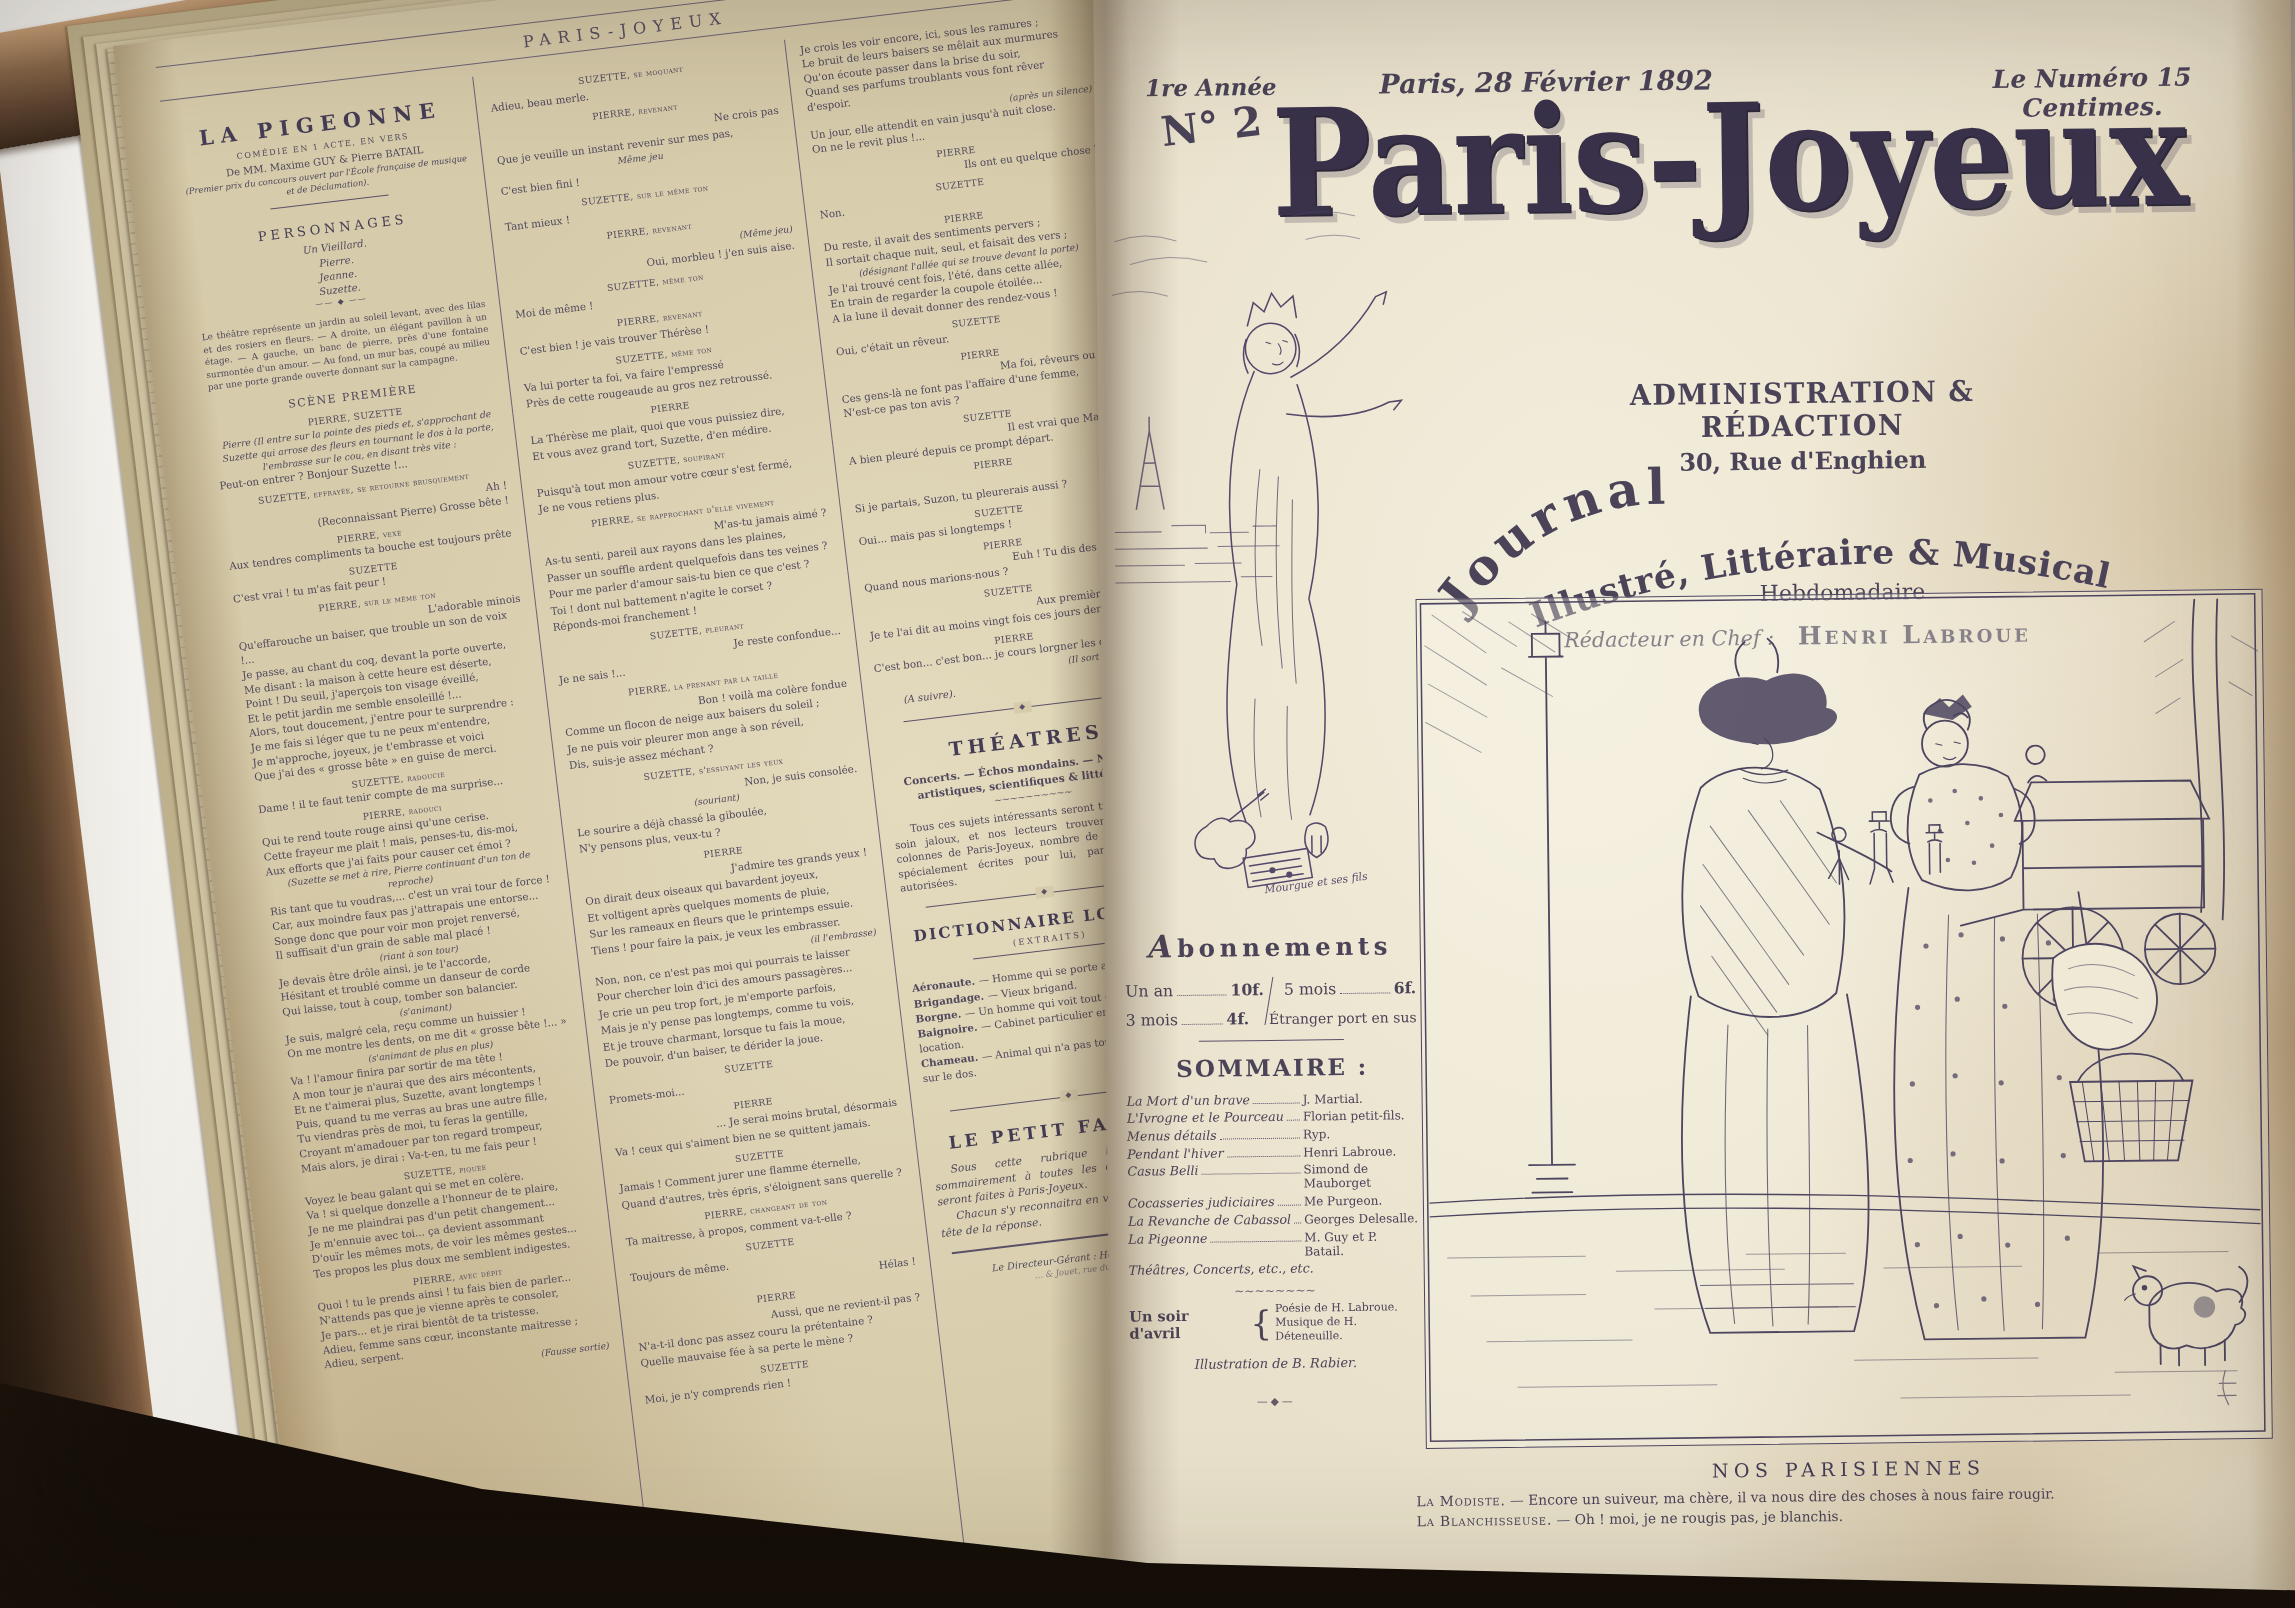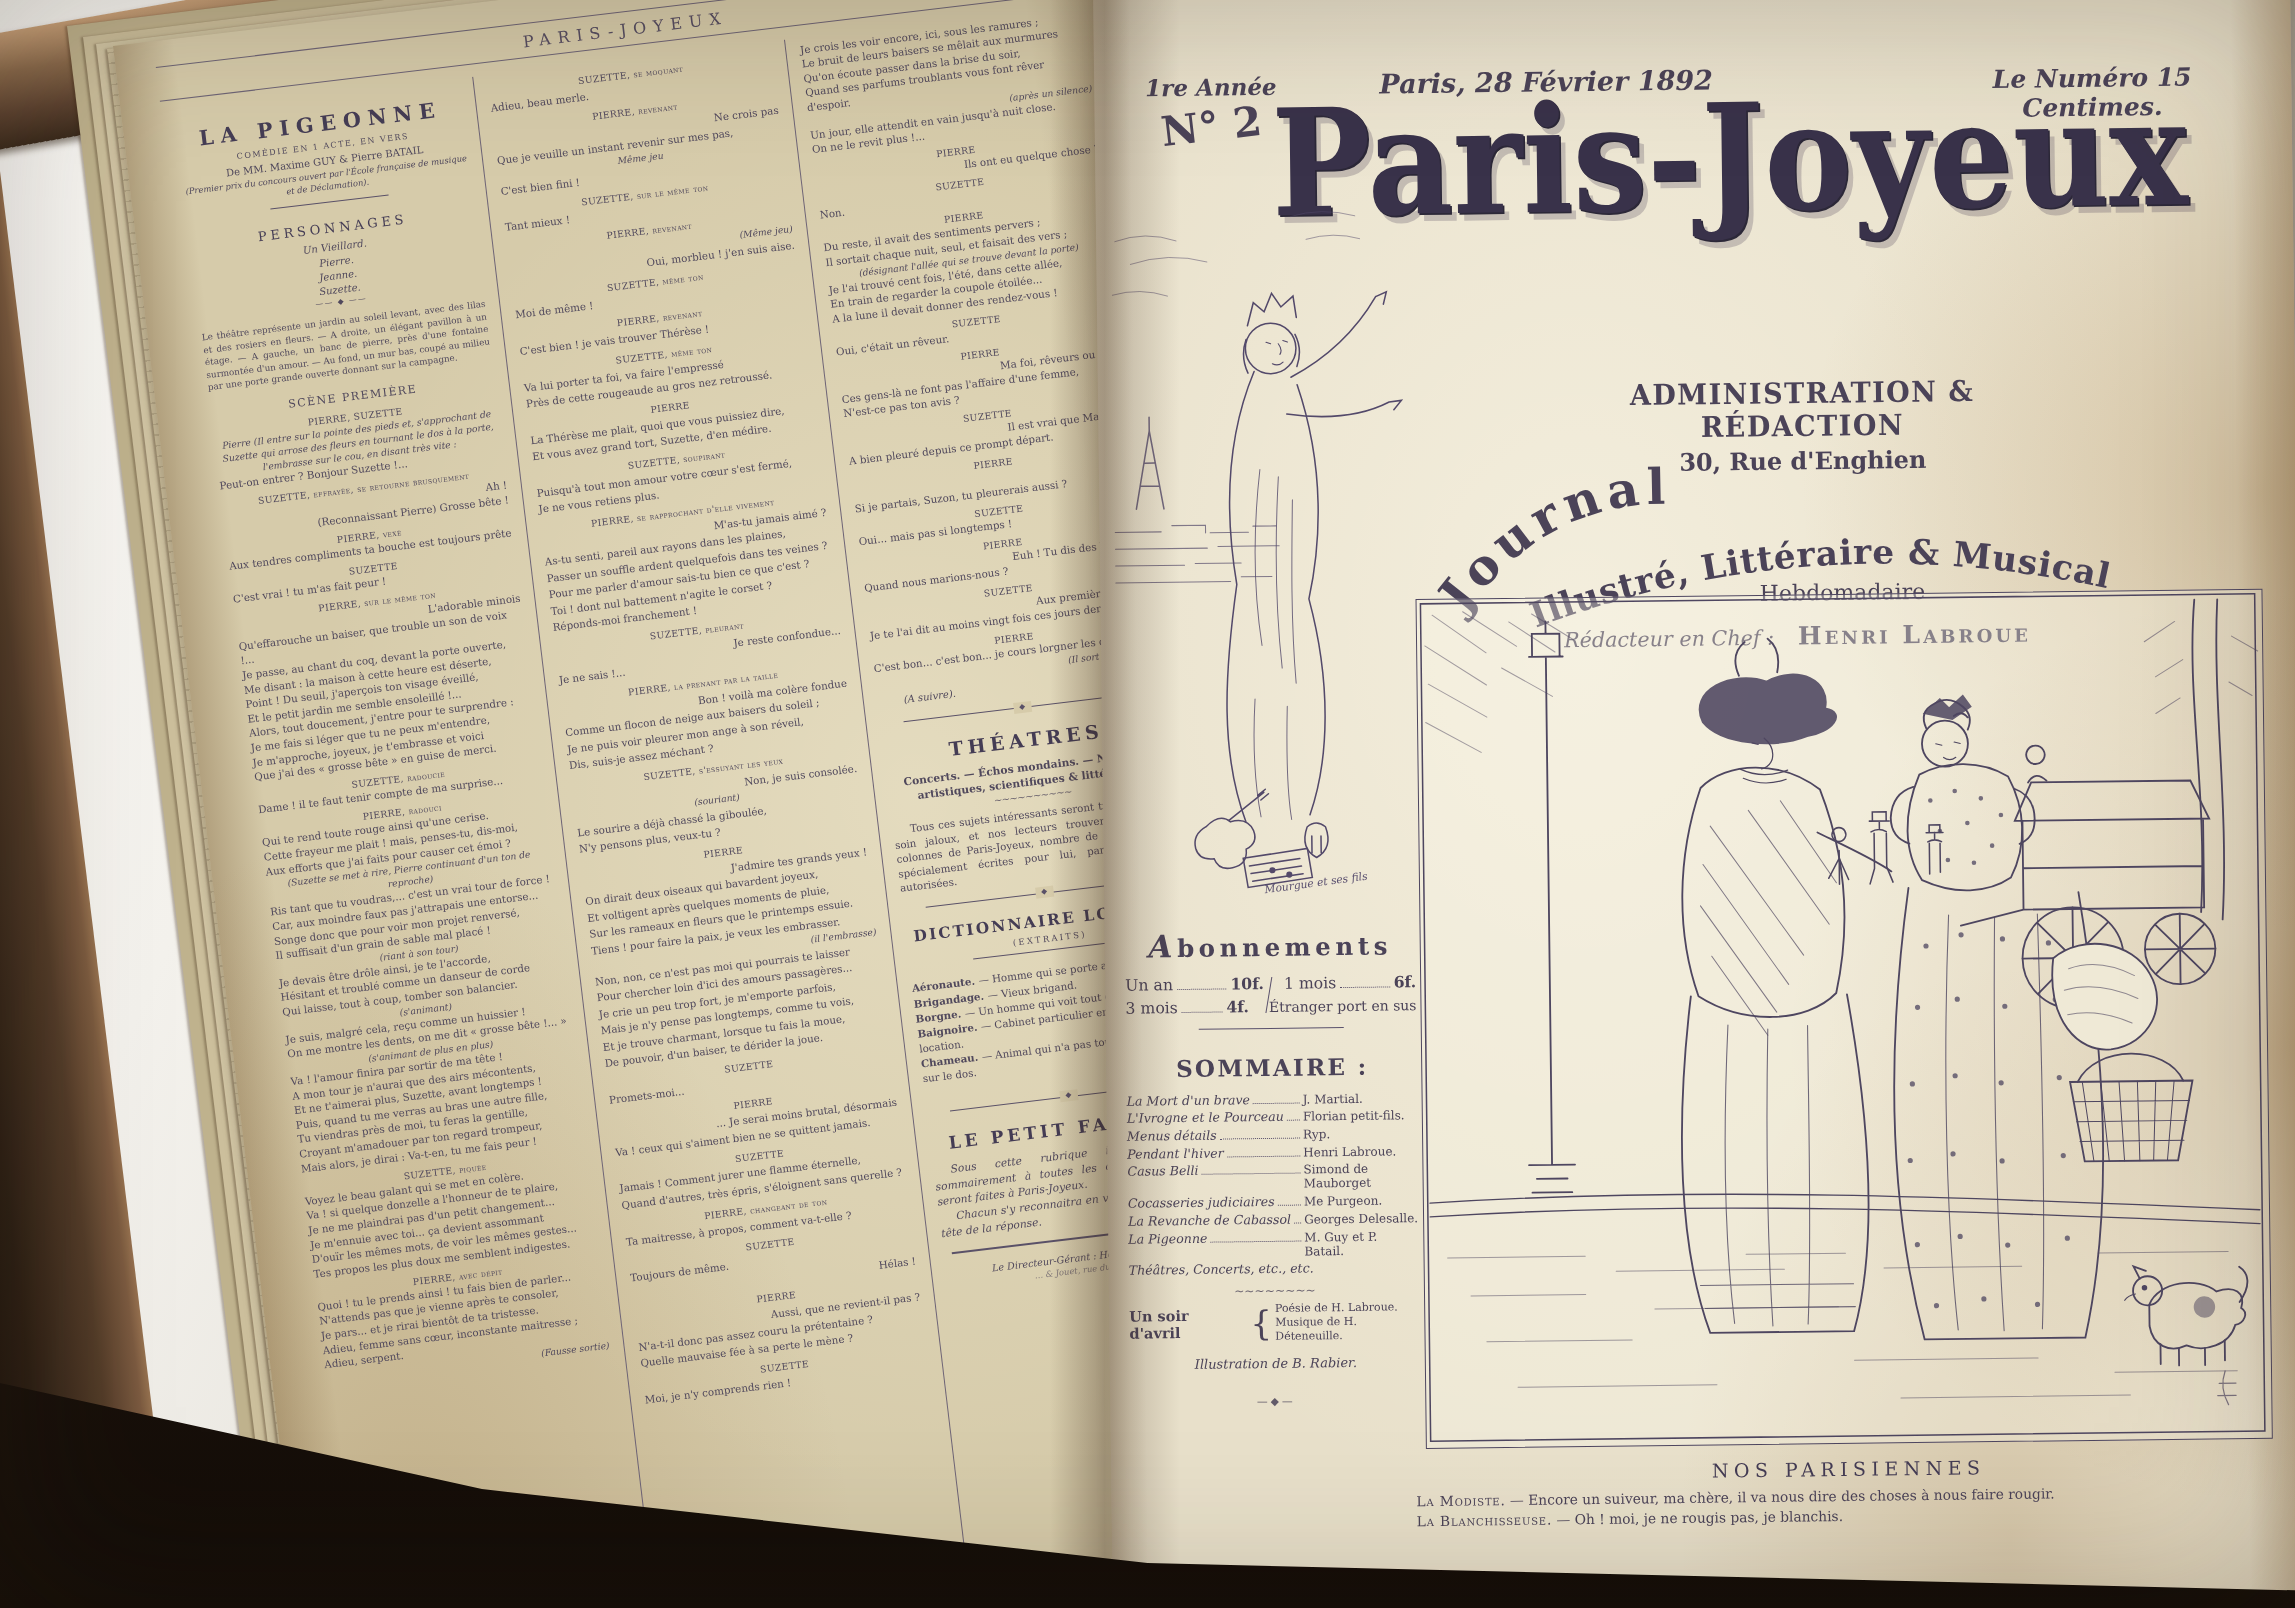--- a/index.html
+++ b/index.html
@@ -112,21 +112,21 @@
   .rp-editor .e2{font-variant:small-caps;font-weight:bold;font-size:25px;letter-spacing:3.1px;}
   .muse{position:absolute;left:10.7px;top:164px;}
   .rp-abo{position:absolute;left:20px;top:943px;width:291px;}
   .abo-head{font-size:24.5px;font-weight:bold;letter-spacing:4.6px;text-align:center;}
   .abo-head::first-letter{font-size:31px;font-style:italic;}
   .abo-grid{position:relative;margin-top:10.7px;font-size:15.7px;}
   .abo-grid::before{content:"";position:absolute;left:49%;top:3.1px;bottom:3.1px;
     border-left:1.5px solid #59506b;transform:skewX(-10deg);}
   .abo-row{display:flex;align-items:baseline;margin:4.6px 0;}
   .ab-dots{flex:1;border-bottom:1.5px dotted #59506b;margin:0 3.8px 3.1px;}
-  .ab-price{font-weight:bold;}
+  .ab-price{font-weight:bold;margin-top:6px;}
   .ab-gap{width:20px;}
   .ab-wide{font-size:14px;}
   .abo-rule{border-top:1.5px solid #59506b;width:145px;margin:12.2px auto 0;}
   .rp-sommaire{position:absolute;left:20px;top:1070px;width:292px;}
   .som-head{font-size:23px;font-weight:bold;letter-spacing:2.3px;text-align:center;margin-bottom:10.7px;}
   .srow{display:flex;align-items:baseline;font-size:12.6px;margin:2.7px 0;}
   .stitle{font-style:italic;}
   .sdots{flex:1;border-bottom:1.5px dotted #59506b;margin:0 3.1px 2.3px;}
   .sauthor{width:116px;font-size:12px;}
   .som-sq{text-align:center;margin:7.7px 0 4.6px;opacity:.8;}
@@ -449,21 +449,21 @@
     </svg>
 
     <div class="rp-abo">
       <div class="abo-head">Abonnements</div>
       <div class="abo-grid">
         <div class="abo-row">
           <span>Un an</span>
           <span class="ab-dots"></span>
           <span class="ab-price">10f.</span>
           <span class="ab-gap"></span>
-          <span>1 mois</span>
+          <span>5 mois</span>
           <span class="ab-dots"></span>
           <span class="ab-price">6f.</span>
         </div>
         <div class="abo-row">
           <span>3 mois</span>
           <span class="ab-dots"></span>
           <span class="ab-price">4f.</span>
           <span class="ab-gap"></span>
           <span class="ab-wide">Étranger port en sus</span>
         </div>

